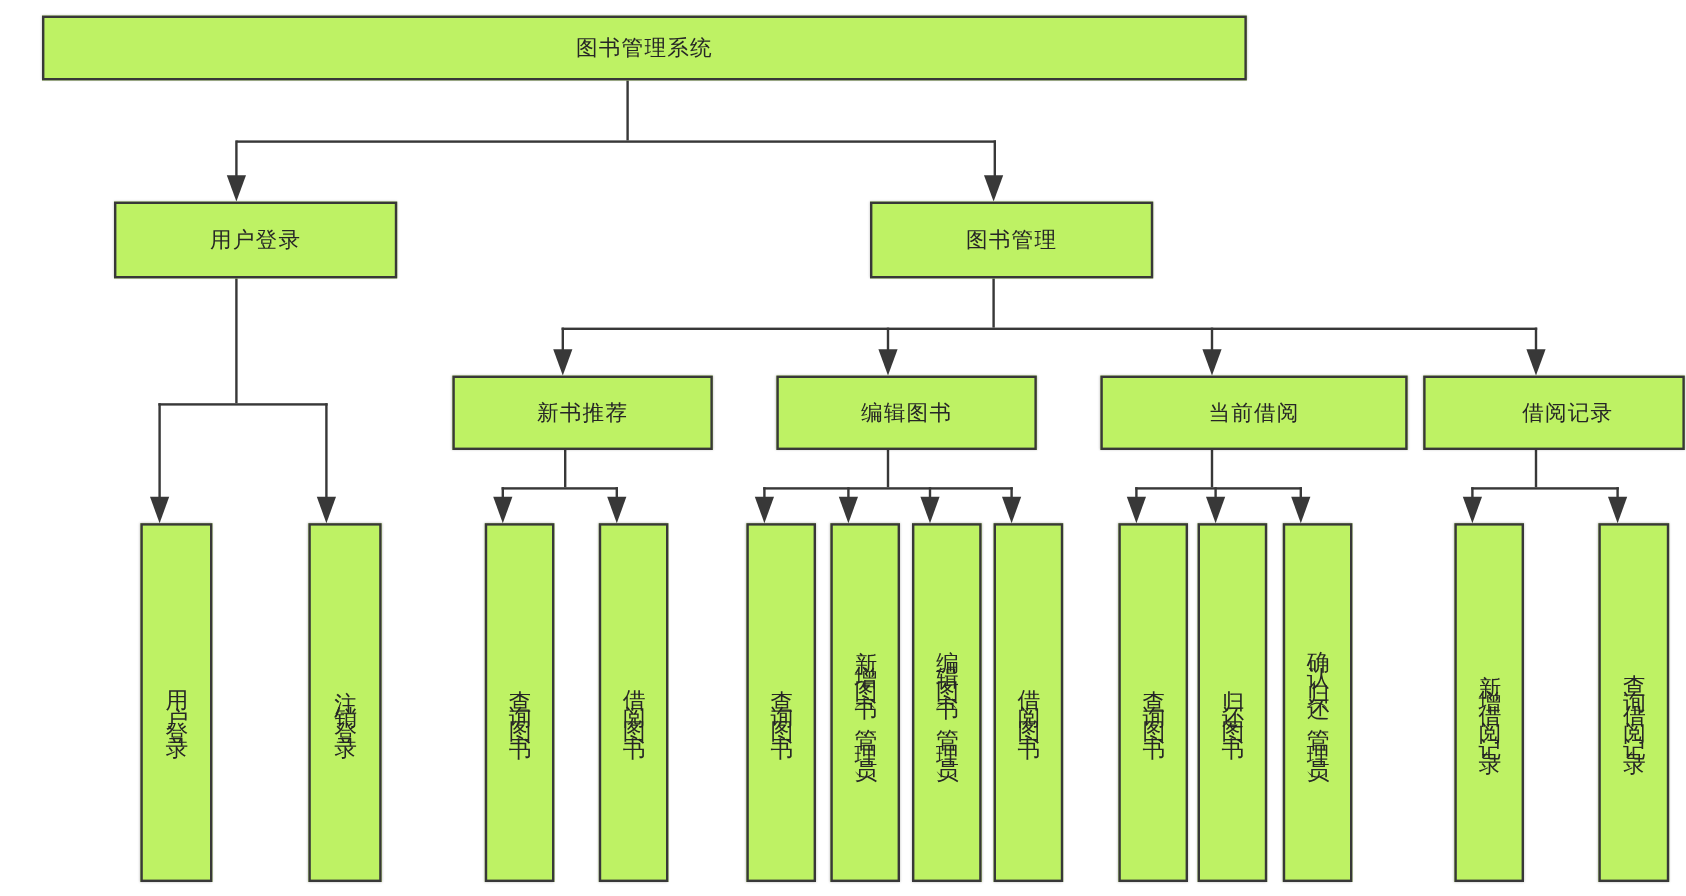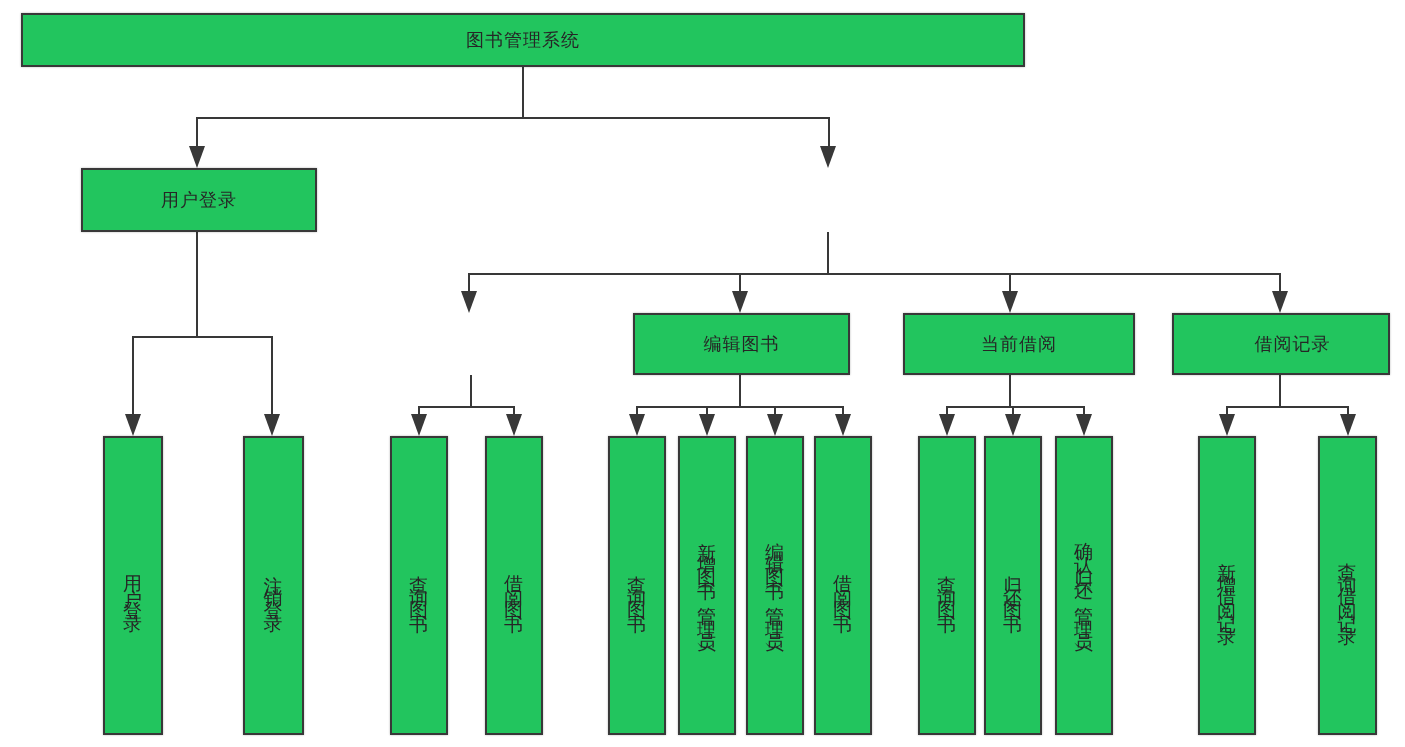--- a/index.html
+++ b/index.html
@@ -16,25 +16,26 @@
     height: 747px;
     background: var(--background);
     overflow: hidden;
     font-family: "Liberation Sans", "DejaVu Sans", sans-serif;
     color: var(--text);
   }
   .box {
     position: absolute;
     box-sizing: border-box;
     border: 2px solid var(--box-border);
-    background: #22c55e;
+    background: #bef264;
     display: flex;
     align-items: center;
     justify-content: center;
     box-shadow: 0 0 2px rgba(0,0,0,0.28);
+    margin-left: 14px;
   }
   .hbox { font-size: 18px; letter-spacing: 1px; }
   .vbox .vtext {
     writing-mode: vertical-rl;
     text-orientation: mixed;
     font-size: 19px;
     letter-spacing: 13px;
     line-height: 1;
     white-space: nowrap;
   }
@@ -45,21 +46,21 @@
     border-left: 8px solid transparent;
     border-right: 8px solid transparent;
     border-top: 22px solid var(--line);
   }
   
   .n-root { left: 21px;  top: 13px;  width: 1004px; height: 54px; }
   .n-l2a  { left: 81px;  top: 168px; width: 236px;  height: 64px; }
   .n-l2b  { left: 711px; top: 168px; width: 236px;  height: 64px; }
   .n-l3a  { left: 363px; top: 313px; width: 217px;  height: 62px; }
   .n-l3b  { left: 633px; top: 313px; width: 217px;  height: 62px; }
-  .n-l3c  { left: 903px; top: 313px; width: 232px;  height: 62px; }
+  .n-l3c  { left: 903px; top: 313px; width: 256px;  height: 62px; }
   .n-l3d  { left: 1172px;top: 313px; width: 218px;  height: 62px; padding-left: 23px; }
   .n-a1 { left: 103px;  top: 436px; width: 60px; height: 299px; }
   .n-a2 { left: 243px;  top: 436px; width: 61px; height: 299px; }
   .n-b1 { left: 390px;  top: 436px; width: 58px; height: 299px; }
   .n-b2 { left: 485px;  top: 436px; width: 58px; height: 299px; }
   .n-c1 { left: 608px;  top: 436px; width: 58px; height: 299px; }
   .n-c2 { left: 678px;  top: 436px; width: 58px; height: 299px; }
   .n-c3 { left: 746px;  top: 436px; width: 58px; height: 299px; }
   .n-c4 { left: 814px;  top: 436px; width: 58px; height: 299px; }
   .n-d1 { left: 918px;  top: 436px; width: 58px; height: 299px; }
@@ -138,21 +139,23 @@
   <div class="vl" style="left:1279px;top:375px;height:31px"></div>
   <div class="hl" style="left:1226px;top:406px;width:123px"></div>
   <div class="vl" style="left:1226px;top:406px;height:10px"></div>
   <div class="vl" style="left:1347px;top:406px;height:10px"></div>
   <div class="arr" style="left:1219px;top:414px"></div>
   <div class="arr" style="left:1340px;top:414px"></div>
 
   <div class="box hbox n-root">图书管理系统</div>
 
   <div class="box hbox n-l2a">用户登录</div>
-
+  <div class="box hbox n-l2b">图书管理</div>
+
+  <div class="box hbox n-l3a">新书推荐</div>
   <div class="box hbox n-l3b">编辑图书</div>
   <div class="box hbox n-l3c">当前借阅</div>
   <div class="box hbox n-l3d">借阅记录</div>
 
   <div class="box vbox n-a1">
     <span class="vtext">用户登录</span>
   </div>
   <div class="box vbox n-a2">
     <span class="vtext">注销登录</span>
   </div>

